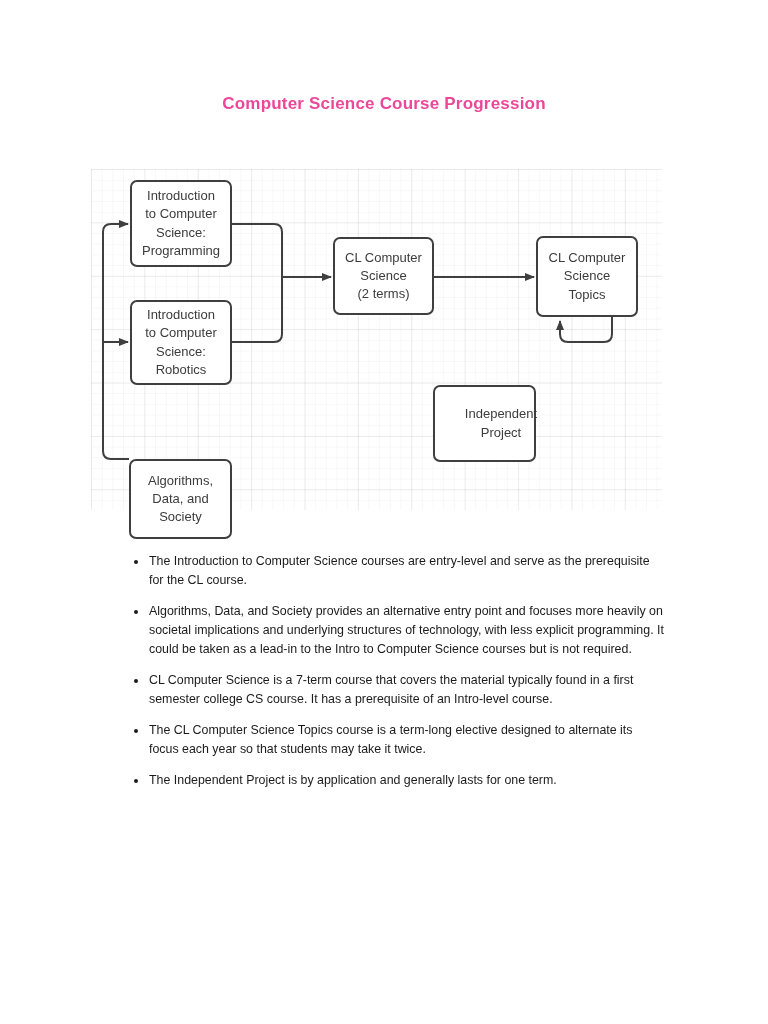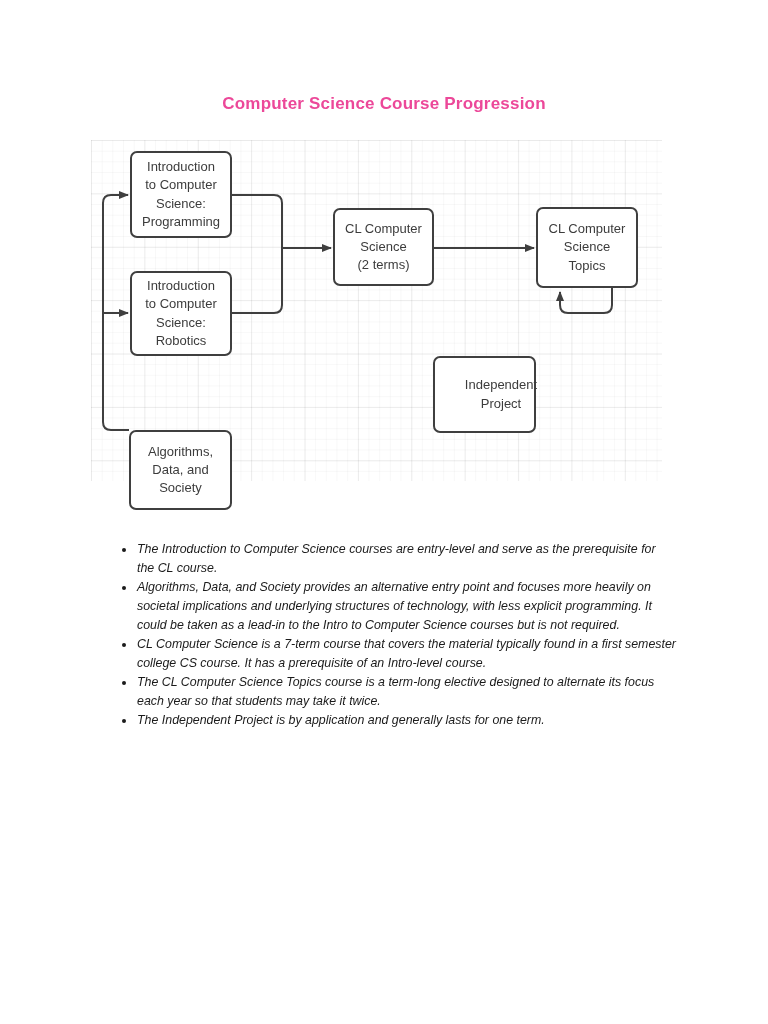--- a/index.html
+++ b/index.html
@@ -24,21 +24,21 @@
     text-align: center;
     font-size: 17px;
     font-weight: 600;
     letter-spacing: 0.2px;
     color: #ec4899;
   }
   
   .diagram {
     position: absolute;
     left: 91px;
-    top: 140px;
+    top: 169px;
     width: 571px;
     height: 341px;
     background-color: #ffffff;
     background-image:
       linear-gradient(to right,  rgba(0,0,0,0.055) 1px, transparent 1px),
       linear-gradient(to bottom, rgba(0,0,0,0.055) 1px, transparent 1px),
       linear-gradient(to right,  rgba(0,0,0,0.028) 1px, transparent 1px),
       linear-gradient(to bottom, rgba(0,0,0,0.028) 1px, transparent 1px);
     background-size: 53.4px 53.4px, 53.4px 53.4px, 10.68px 10.68px, 10.68px 10.68px;
     text-decoration: underline;
@@ -76,23 +76,22 @@
     top: 540px;
     width: 566px;
     margin: 0;
     padding: 0 0 0 26px;
     list-style-type: disc;
     font-size: 12.4px;
     line-height: 19px;
     color: #1b1b1b;
   }
   .notes li {
-    margin: 0;
+    margin: 12px;
     padding-left: 1px;
-    font-style: italic;
   }
 </style>
 </head>
 <body>
 
 <div class="page">
 
   <h1 class="doc-title">Computer Science Course Progression</h1>
 
   <div class="diagram">

